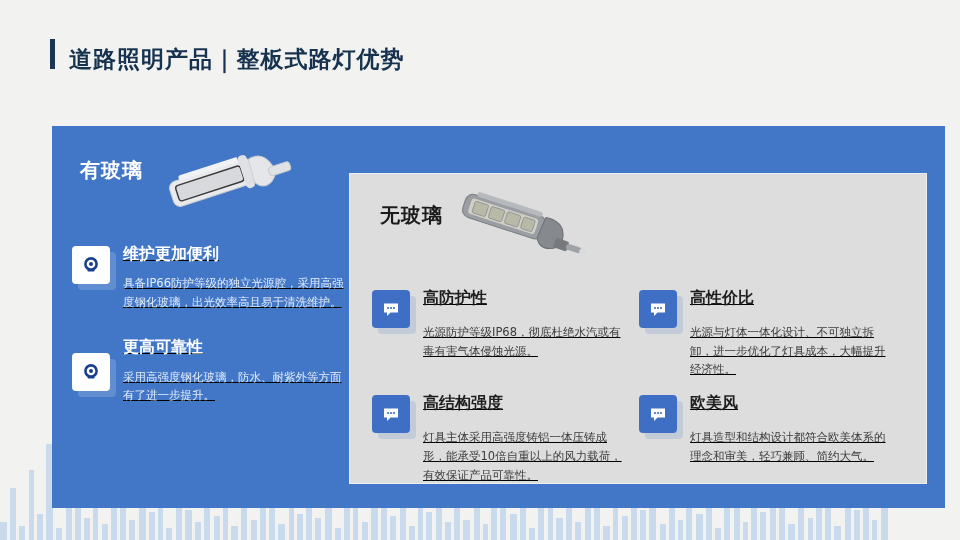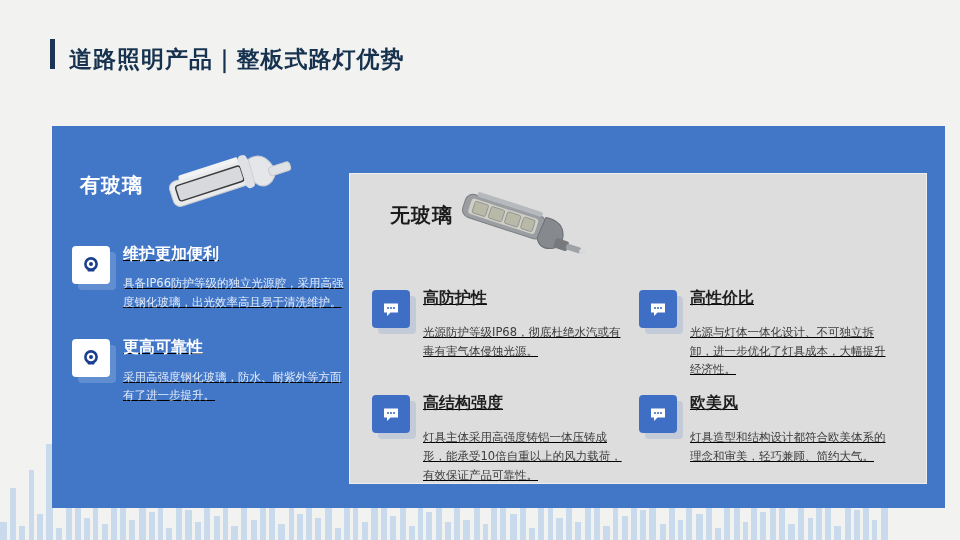--- a/index.html
+++ b/index.html
@@ -269,21 +269,21 @@
 
 <div class="title-row">
   <div class="title-accent"></div>
   <div class="title-text">道路照明产品｜整板式路灯优势</div>
 </div>
 
 <div class="blue-panel">
 
   <div class="left-col on-blue">
     <div class="lamp-wrap">
-      <div class="panel-caption" style="position:absolute;left:8px;top:32px;">有玻璃</div>
+      <div class="panel-caption" style="position:absolute;left:8px;top:17px;">有玻璃</div>
       <div style="position:absolute;left:90px;top:-2px;">
         <svg class="lamp-svg" width="135" height="92" viewBox="0 0 135 92">
           <g transform="rotate(-18 62 44)">
             <rect x="8" y="28" width="86" height="26" rx="7" fill="#e9eaec" stroke="#c9ccd1" stroke-width="1"></rect>
             <rect x="14" y="33" width="68" height="16" rx="3" fill="#d7d9dd" stroke="#3a3a3a" stroke-width="1.4"></rect>
             <rect x="82" y="24" width="9" height="34" rx="4" fill="#dfe1e4"></rect>
             <path d="M92 30 q14 -4 20 10 q5 12 -4 18 q-10 6 -17 -4 z" fill="#e4e6e9" stroke="#cbced2" stroke-width="1"></path>
             <rect x="108" y="44" width="22" height="9" rx="3" fill="#e0e2e5" stroke="#c9ccd1" stroke-width="1"></rect>
             <rect x="20" y="24" width="62" height="5" rx="2" fill="#f1f2f3"></rect>
           </g>
@@ -298,38 +298,38 @@
           <circle cx="10" cy="9" r="2" fill="#1b3f8f"></circle>
           <rect x="6.5" y="14.8" width="7" height="1.8" rx="0.8" fill="#1b3f8f"></rect>
         </svg>
       </div>
       <div class="ftext">
         <div class="fhead">维护更加便利</div>
         <div class="fbody">具备IP66防护等级的独立光源腔，采用高强度钢化玻璃，出光效率高且易于清洗维护。</div>
       </div>
     </div>
 
-    <div class="feature" style="margin-top:26px;">
+    <div class="feature" style="margin-top:26px;align-items:center;">
       <div class="ficon light">
         <svg width="20" height="20" viewBox="0 0 20 20">
           <circle cx="10" cy="9" r="5.6" fill="none" stroke="#1b3f8f" stroke-width="2.6"></circle>
           <circle cx="10" cy="9" r="2" fill="#1b3f8f"></circle>
           <rect x="6.5" y="14.8" width="7" height="1.8" rx="0.8" fill="#1b3f8f"></rect>
         </svg>
       </div>
       <div class="ftext">
         <div class="fhead">更高可靠性</div>
         <div class="fbody">采用高强度钢化玻璃，防水、耐紫外等方面有了进一步提升。</div>
       </div>
     </div>
   </div>
 
   <div class="gray-panel on-gray">
     <div class="lamp-wrap" style="height:76px;">
-      <div class="panel-caption dark" style="position:absolute;left:18px;top:10px;">无玻璃</div>
+      <div class="panel-caption dark" style="position:absolute;left:8px;top:10px;">无玻璃</div>
       <div style="position:absolute;left:82px;top:-12px;">
         <svg class="lamp-svg" width="140" height="96" viewBox="0 0 140 96">
           <g transform="rotate(18 66 46)">
             <rect x="6" y="30" width="84" height="24" rx="8" fill="#9a9da2" stroke="#7a7d82" stroke-width="1"></rect>
             <rect x="12" y="34" width="70" height="16" rx="3" fill="#cfcfc4"></rect>
             <g fill="#b9b9a8" stroke="#8d8f93" stroke-width="0.8">
               <rect x="16" y="36" width="14" height="12" rx="1.5"></rect>
               <rect x="33" y="36" width="14" height="12" rx="1.5"></rect>
               <rect x="50" y="36" width="14" height="12" rx="1.5"></rect>
               <rect x="67" y="36" width="12" height="12" rx="1.5"></rect>

